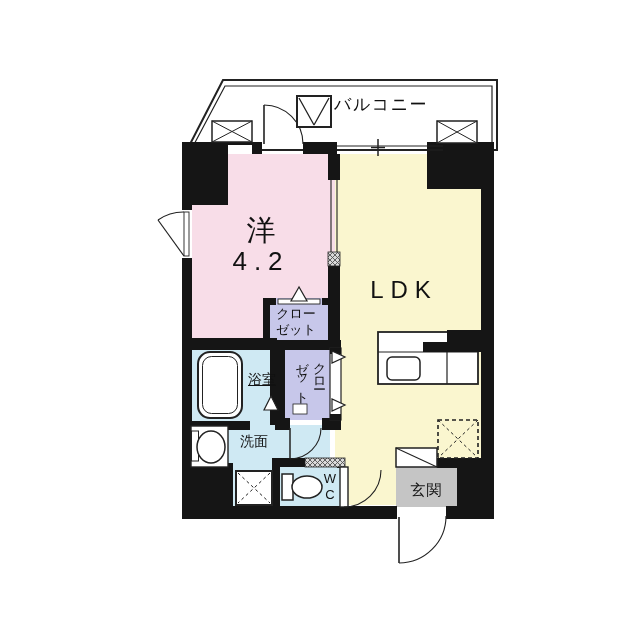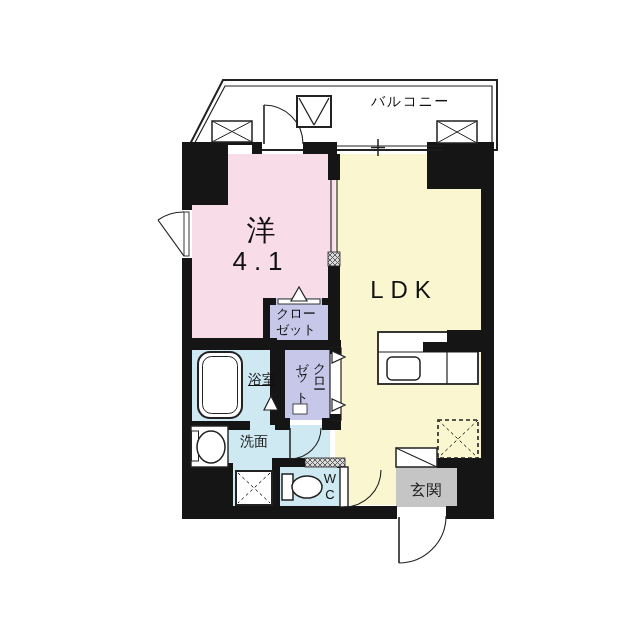--- a/index.html
+++ b/index.html
@@ -2,21 +2,21 @@
 <html><head>
 <meta charset="utf-8">
 <style>
   html,body{margin:0;padding:0;background:#ffffff;}
   #stage{position:relative;width:640px;height:640px;background:#ffffff;overflow:hidden;
          font-family:"Liberation Sans","DejaVu Sans",sans-serif;}
   #plan-svg{position:absolute;left:0;top:0;}
   .wall{fill:#151515;stroke:none;}
   .lbl{position:absolute;color:#111;white-space:pre-line;}
   .lbl.center{text-align:center;}
-  .balcony-lbl{left:334px;top:93px;font-size:14px;letter-spacing:1.5px;margin-left:37px;}
+  .balcony-lbl{left:334px;top:93px;font-size:17px;letter-spacing:1.5px;}
   .yo-lbl{left:226px;top:211px;width:70px;font-size:29px;}
   .yo-size{left:216px;top:246px;width:90px;font-size:26px;letter-spacing:7px;}
   .ldk-lbl{left:352px;top:228px;width:104px;font-size:24px;letter-spacing:7px;margin-top:48px;}
   .ldk-size{left:348px;top:259px;width:112px;font-size:24px;letter-spacing:5px;}
   .clo1-lbl{left:266px;top:306px;width:60px;font-size:13px;line-height:1.25;}
   .clo2-lbl{left:293px;top:353px;height:68px;font-size:13px;line-height:1.35;
             writing-mode:vertical-rl;}
   .bath-lbl{left:234px;top:371px;width:56px;font-size:14px;text-decoration:underline;}
   .wash-lbl{left:226px;top:433px;width:56px;font-size:14px;}
   .wc-lbl{left:321px;top:471px;width:18px;font-size:13px;line-height:1.2;}
@@ -150,21 +150,21 @@
     <path d="M212,121 L252,142 M252,121 L212,142" fill="none" stroke-width="1"></path>
     <rect x="437" y="121" width="40" height="22" stroke-width="1.5"></rect>
     <path d="M437,121 L477,143 M477,121 L437,143" fill="none" stroke-width="1"></path>
     <rect x="297" y="96" width="34" height="31" stroke-width="2"></rect>
     <path d="M299,98 L314,125 M329,98 L314,125" fill="none" stroke-width="1.3"></path>
   </g>
 </svg>
 
 <div class="lbl balcony-lbl">バルコニー</div>
 <div class="lbl center yo-lbl">洋</div>
-<div class="lbl center yo-size">4.1</div>
+<div class="lbl center yo-size">4.2</div>
 <div class="lbl center ldk-lbl">LDK</div>
 <div class="lbl center clo1-lbl">クロー
 ゼット</div>
 <div class="lbl clo2-lbl">クロー
 ゼット</div>
 <div class="lbl center bath-lbl">浴室</div>
 <div class="lbl center wash-lbl">洗面</div>
 <div class="lbl center wc-lbl">W
 C</div>
 <div class="lbl center genkan-lbl">玄関</div>

